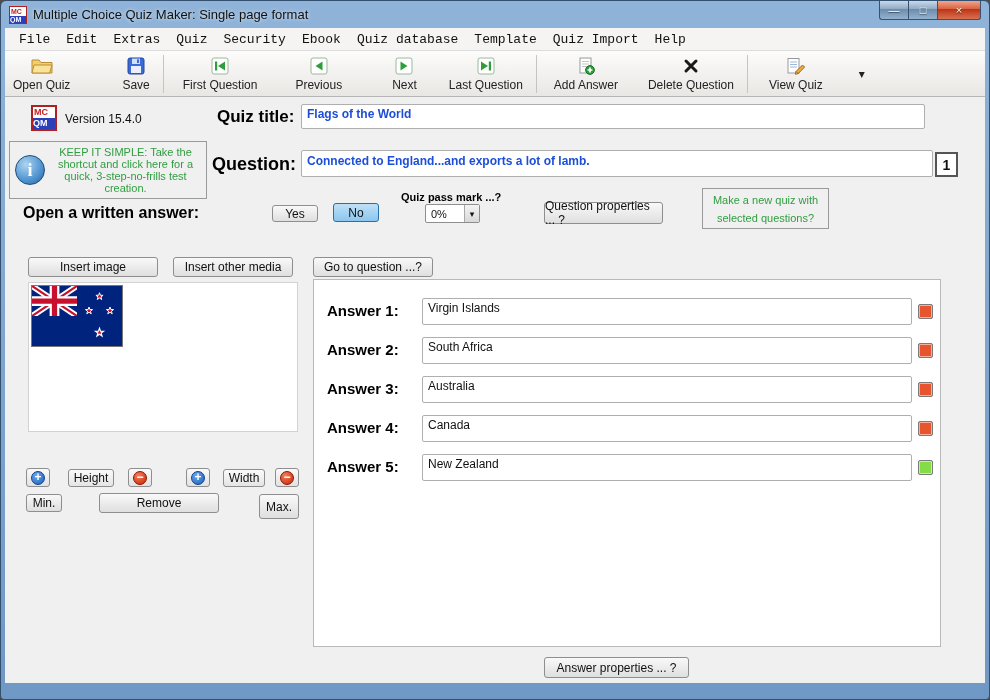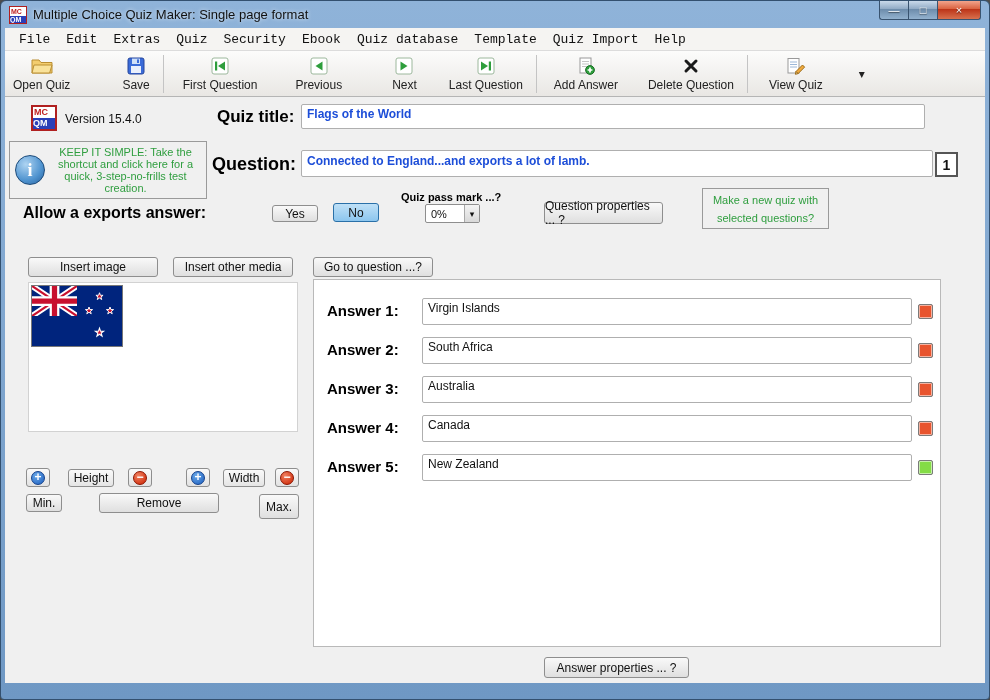--- a/index.html
+++ b/index.html
@@ -317,21 +317,21 @@
       <div class="tip-box">
         <div class="info-icon">i</div>
         <div class="tip-text">KEEP IT SIMPLE: Take the shortcut and click here for a quick, 3-step-no-frills test creation.</div>
       </div>
 
       <div class="big-label question-label">Question:</div>
       <input class="text-input question-input" value="Connected to England...and exports a lot of lamb." style="">
       <div class="question-number">1</div>
 
       <div class="big-label pass-mark-label">Quiz pass mark ...?</div>
-      <div class="big-label allow-written-label">Allow a exports answer:</div>
+      <div class="big-label allow-written-label">Open a written answer:</div>
 
       <div class="btn yes-btn">Yes</div>
       <div class="btn no-btn">No</div>
 
       <div class="combo">
         <span class="val">0%</span>
         <span class="arrow">▾</span>
       </div>
 
       <div class="btn qprops-btn">Question properties ... ?</div>

